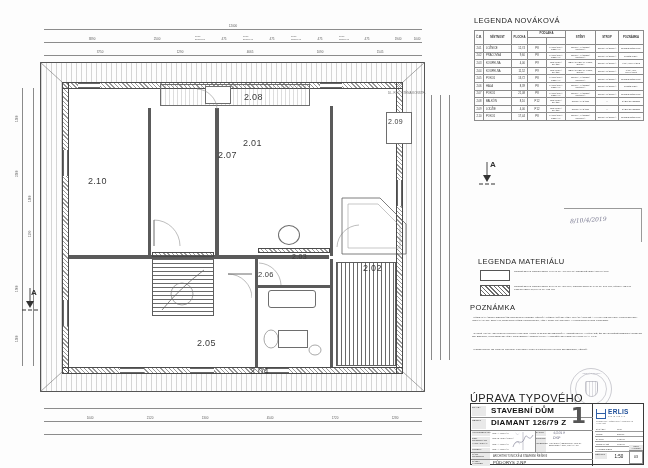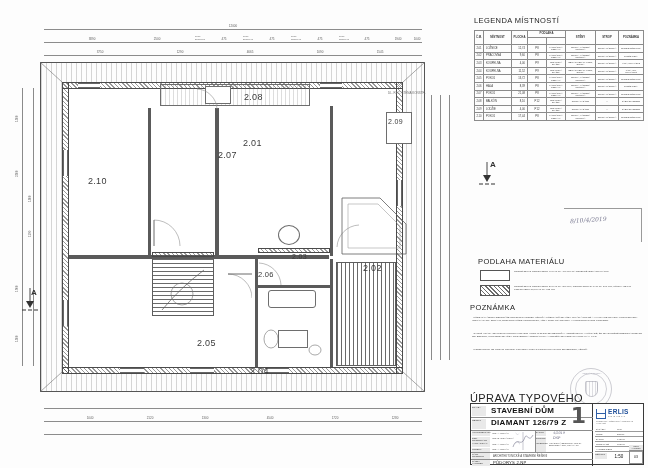--- a/index.html
+++ b/index.html
@@ -417,21 +417,21 @@
       <line x1="8" y1="0" x2="8" y2="18" stroke="#333" stroke-width="0.9"></line>
       <path d="M4,13 L8,20 L12,13 Z" fill="#333"></path>
       <line x1="0" y1="22" x2="16" y2="22" stroke="#333" stroke-width="1.2" stroke-dasharray="4 2"></line>
     </svg>
     <div class="sec-mark" style="left:31px;top:288px;">A</div>
 
   </div>
 
   <div id="right-col">
 
-    <div class="col-title" style="left:8px;top:16px;">LEGENDA MÍSTNOSTÍ</div>
+    <div class="col-title" style="left:8px;top:16px;">LEGENDA NOVÁKOVÁ</div>
 
     <table id="legend-table">
       <thead>
         <tr>
           <th class="col-cm" rowspan="2">Č.M.</th>
           <th class="col-nm" rowspan="2">MÍSTNOST</th>
           <th class="col-fl" rowspan="2">PLOCHA</th>
           <th colspan="2">PODLAHA</th>
           <th class="col-st" rowspan="2">STĚNY</th>
           <th class="col-sr" rowspan="2">STROP</th>
@@ -549,21 +549,21 @@
     <svg class="abs" style="left:12px;top:160px;" width="18" height="26">
       <line x1="9" y1="2" x2="9" y2="20" stroke="#333" stroke-width="0.9"></line>
       <path d="M5,15 L9,22 L13,15 Z" fill="#333"></path>
       <line x1="1" y1="24" x2="17" y2="24" stroke="#333" stroke-width="1.2" stroke-dasharray="4 2"></line>
     </svg>
     <div class="sec-mark" style="left:24px;top:160px;">A</div>
 
     <div class="hw-box" style="left:98px;top:208px;width:78px;height:34px;border-left:none;border-bottom:none;"></div>
     <div class="handwrite" style="left:104px;top:216px;">8/10/4/2019</div>
 
-    <div class="col-title" style="left:12px;top:257px;">PODLAHA MATERIÁLU</div>
+    <div class="col-title" style="left:12px;top:257px;">LEGENDA MATERIÁLU</div>
     <div class="mat-row" style="left:14px;top:270px;">
       <div class="mat-swatch-1"></div>
       <div class="mat-txt">NOSNÉ ZDIVO POROTHERM 40 P+D TL. 400 MM NA TEPELNĚ IZOLAČNÍ MALTU</div>
     </div>
     <div class="mat-row" style="left:14px;top:285px;">
       <div class="mat-swatch-2"></div>
       <div class="mat-txt">NOSNÉ ZDIVO POROTHERM 30 P+D TL. 300 MM, POROTHERM 24 P+D TL. 240 MM, PŘÍČKY ZDIVO POROTHERM 11,5 P+D TL. 115 MM</div>
     </div>
 
     <div class="col-title" style="left:4px;top:303px;">POZNÁMKA</div>

